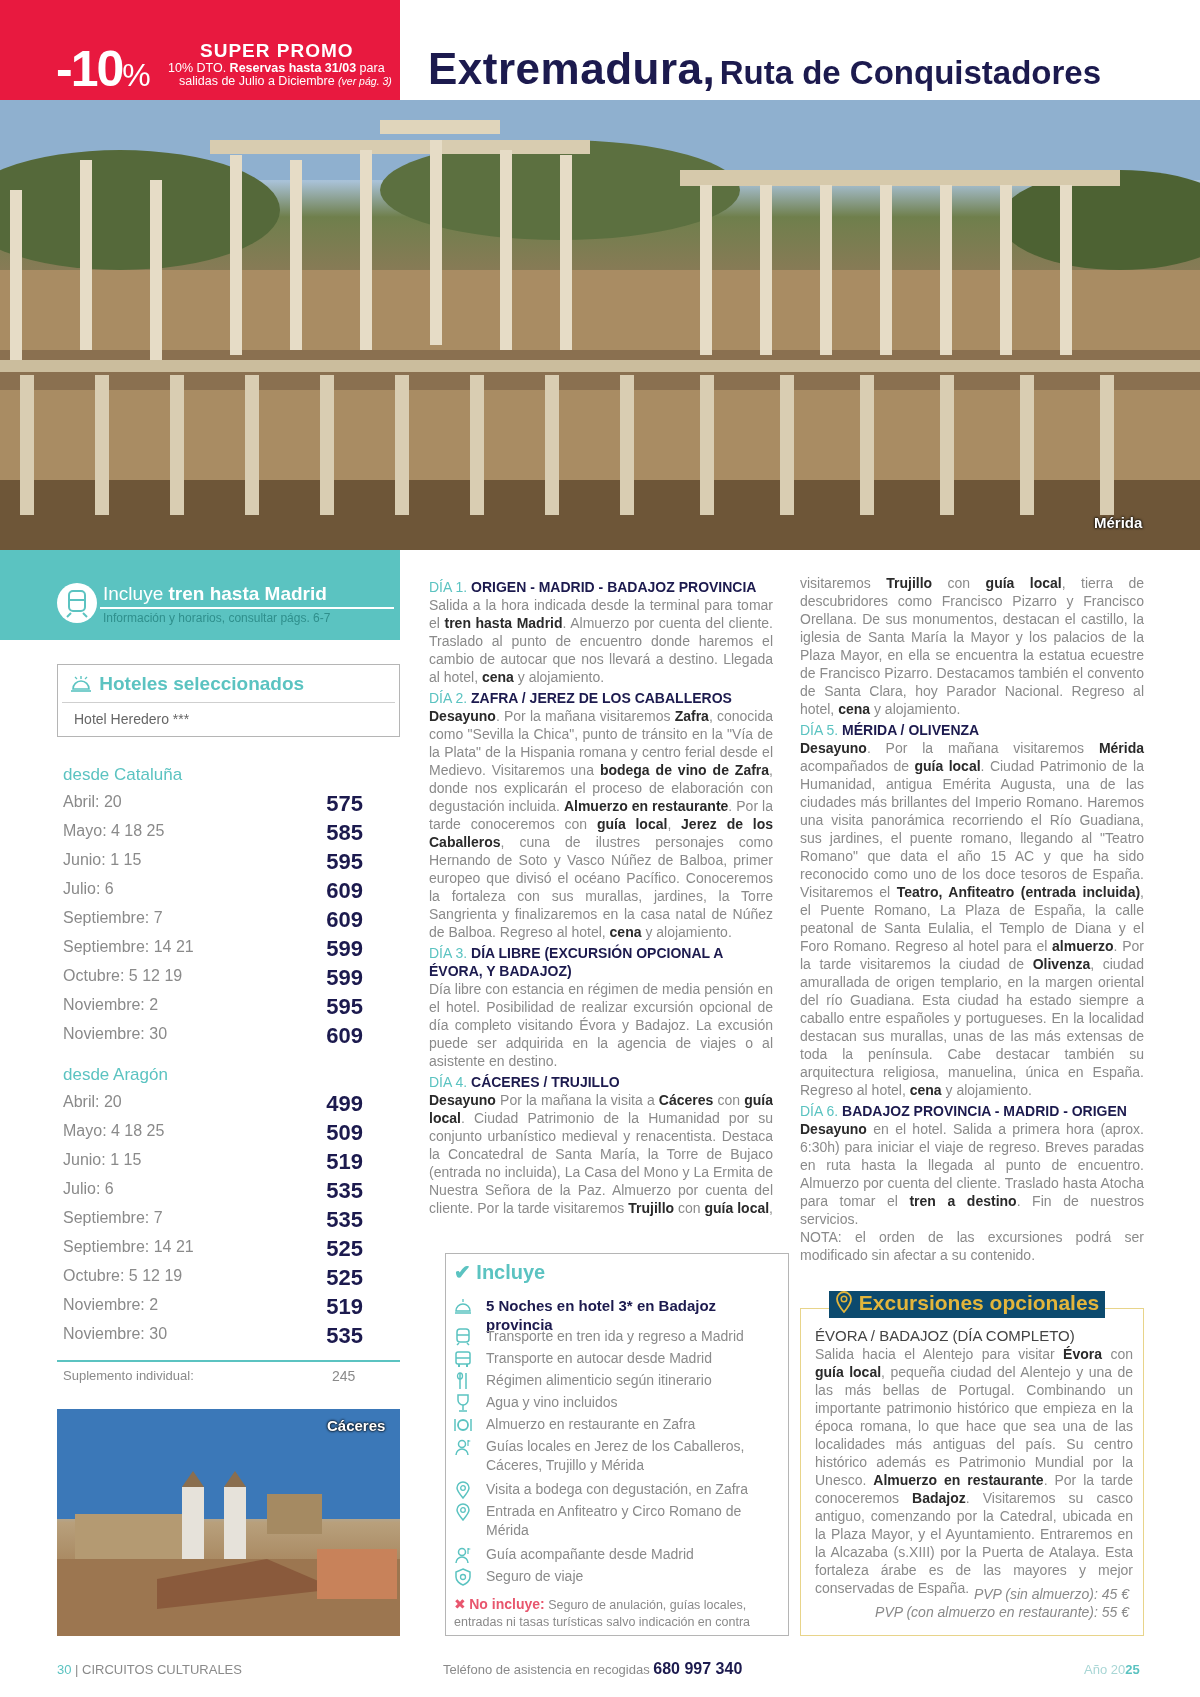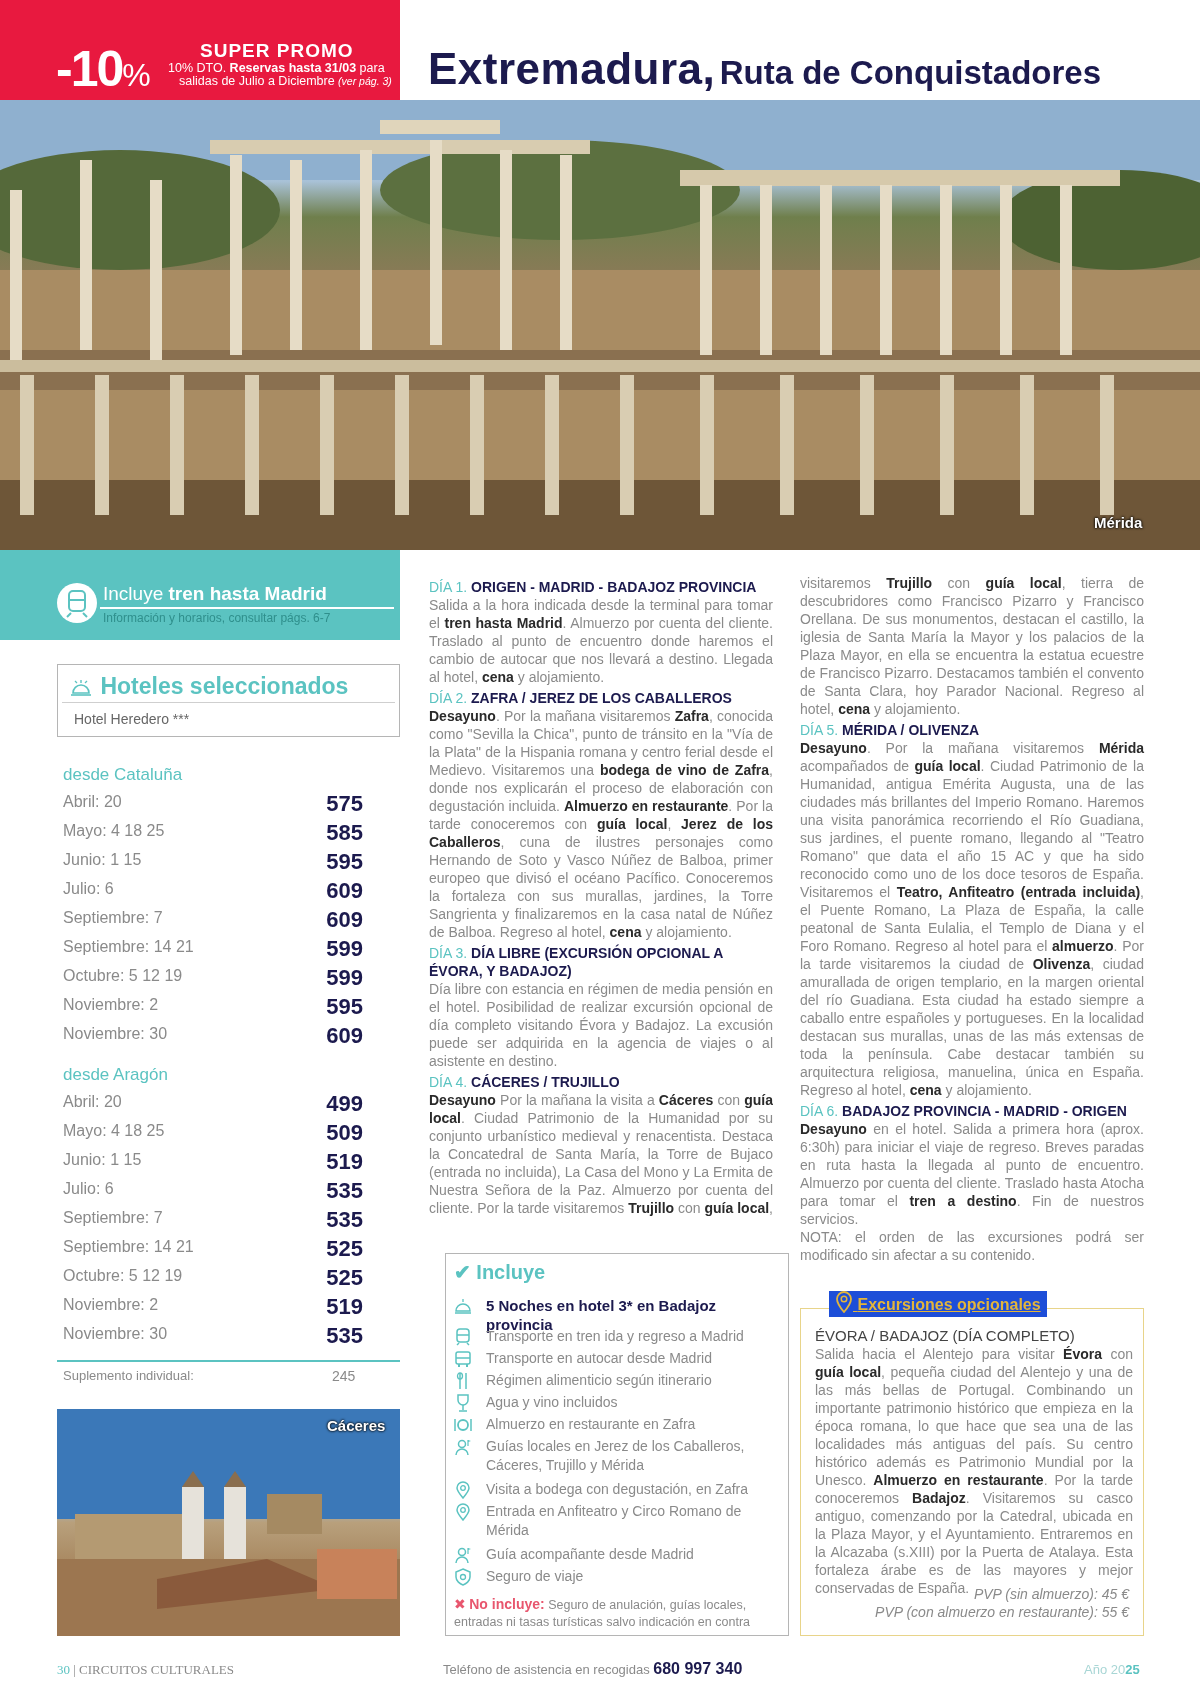--- a/index.html
+++ b/index.html
@@ -29,21 +29,21 @@
 
   
   .train-box { position: absolute; left: 0; top: 550px; width: 400px; height: 90px; background: #5bc3c1; }
   .train-icon { position: absolute; left: 57px; top: 583px; width: 40px; height: 40px; border-radius: 50%; background: #fff; }
   .train-title { position: absolute; left: 103px; top: 583px; color: #fff; font-size: 19px; font-weight: bold; }
   .train-title span { font-weight: normal; }
   .train-line { position: absolute; left: 100px; top: 607px; width: 294px; height: 2px; background: #fff; }
   .train-sub { position: absolute; left: 103px; top: 611px; color: #2f8f8c; font-size: 12px; }
 
   .hotels { position: absolute; left: 57px; top: 664px; width: 343px; height: 73px; border: 1px solid #b5b5b5; }
-  .hotels .head { position: absolute; left: 12px; top: 8px; color: #5bc3c1; font-size: 23px; font-weight: bold; }
+  .hotels .head { position: absolute; left: 12px; top: 8px; color: #5bc3c1; font-size: 19px; font-weight: bold; }
   .hotels .bell { display: inline-block; width: 24px; vertical-align: -3px; }
   .hotels .sep { position: absolute; left: 4px; right: 4px; top: 37px; height: 1px; background: #cfcfcf; }
   .hotels .name { position: absolute; left: 16px; top: 46px; font-size: 14px; color: #666; }
 
   .price-group-title { position: absolute; left: 63px; color: #5bc3c1; font-size: 17px; }
   .price-row { position: absolute; left: 63px; width: 300px; height: 27px; }
   .price-row .d { position: absolute; left: 0; top: 2px; font-size: 16px; color: #8a8a8a; }
   .price-row .p { position: absolute; right: 0; top: 0; font-size: 22px; font-weight: bold; color: #1c1a4e; }
   .price-sep { position: absolute; left: 57px; top: 1360px; width: 343px; height: 2px; background: #5bc3c1; }
   .suplemento { position: absolute; left: 63px; top: 1368px; font-size: 13px; color: #8a8a8a; }
@@ -64,28 +64,28 @@
   .incluye { position: absolute; left: 429px; top: 1253px; width: 344px; height: 383px; border: 1px solid #b5b5b5; margin-left: 16px; }
   .incluye .head { position: absolute; left: 8px; top: 6px; color: #5bc3c1; font-size: 20px; font-weight: bold; }
   .inc-item { position: absolute; left: 8px; width: 330px; font-size: 14px; line-height: 19px; color: #8a8a8a; }
   .inc-item .ic { position: absolute; left: 0; top: 1px; width: 18px; height: 18px; }
   .inc-item .t { position: absolute; left: 32px; top: 0; width: 300px; }
   .inc-item.bold .t { color: #1c1a4e; font-weight: bold; font-size: 15px; }
   .no-incluye { position: absolute; left: 8px; top: 342px; width: 330px; font-size: 12.5px; line-height: 17px; color: #8a8a8a; }
   .no-incluye .lbl { color: #e8566e; font-weight: bold; font-size: 14px; }
 
   .excursion { position: absolute; left: 800px; top: 1308px; width: 344px; height: 328px; border: 1px solid #e8d48a; }
-  .excursion .head { position: absolute; left: 28px; top: -18px; background: #1d4ed8; padding: 0 6px; color: #e3b53b; font-size: 16px; font-weight: bold; text-decoration: underline; }
+  .excursion .head { position: absolute; left: 28px; top: -18px; background: #0c4a6e; padding: 0 6px; color: #e3b53b; font-size: 21px; font-weight: bold; }
   .excursion .sub { position: absolute; left: 14px; top: 18px; font-size: 15px; color: #444; }
   .excursion .body { position: absolute; left: 14px; top: 36px; width: 318px; font-size: 14px; line-height: 18px; color: #8a8a8a; text-align: justify; }
   .excursion .body b { color: #2a2a2a; }
   .excursion .pvp { position: absolute; right: 14px; font-style: italic; font-size: 14px; color: #8a8a8a; }
 
   
-  .foot-l { position: absolute; left: 57px; top: 1662px; font-size: 13px; color: #8a8a8a; font-family: Liberation Serif, serif; }
+  .foot-l { position: absolute; left: 57px; top: 1662px; font-size: 13px; color: #8a8a8a; }
   .foot-l .pg { color: #5bc3c1; }
   .foot-c { position: absolute; left: 443px; top: 1660px; font-size: 13px; color: #8a8a8a; }
   .foot-c b { color: #1c1a4e; font-size: 16px; }
   .foot-r { position: absolute; left: 1084px; top: 1662px; font-size: 13px; color: #a8d6d5; }
   .foot-r b { color: #5bc3c1; font-weight: bold; }
 </style>
 </head>
 <body>
 
 <div class="promo">

